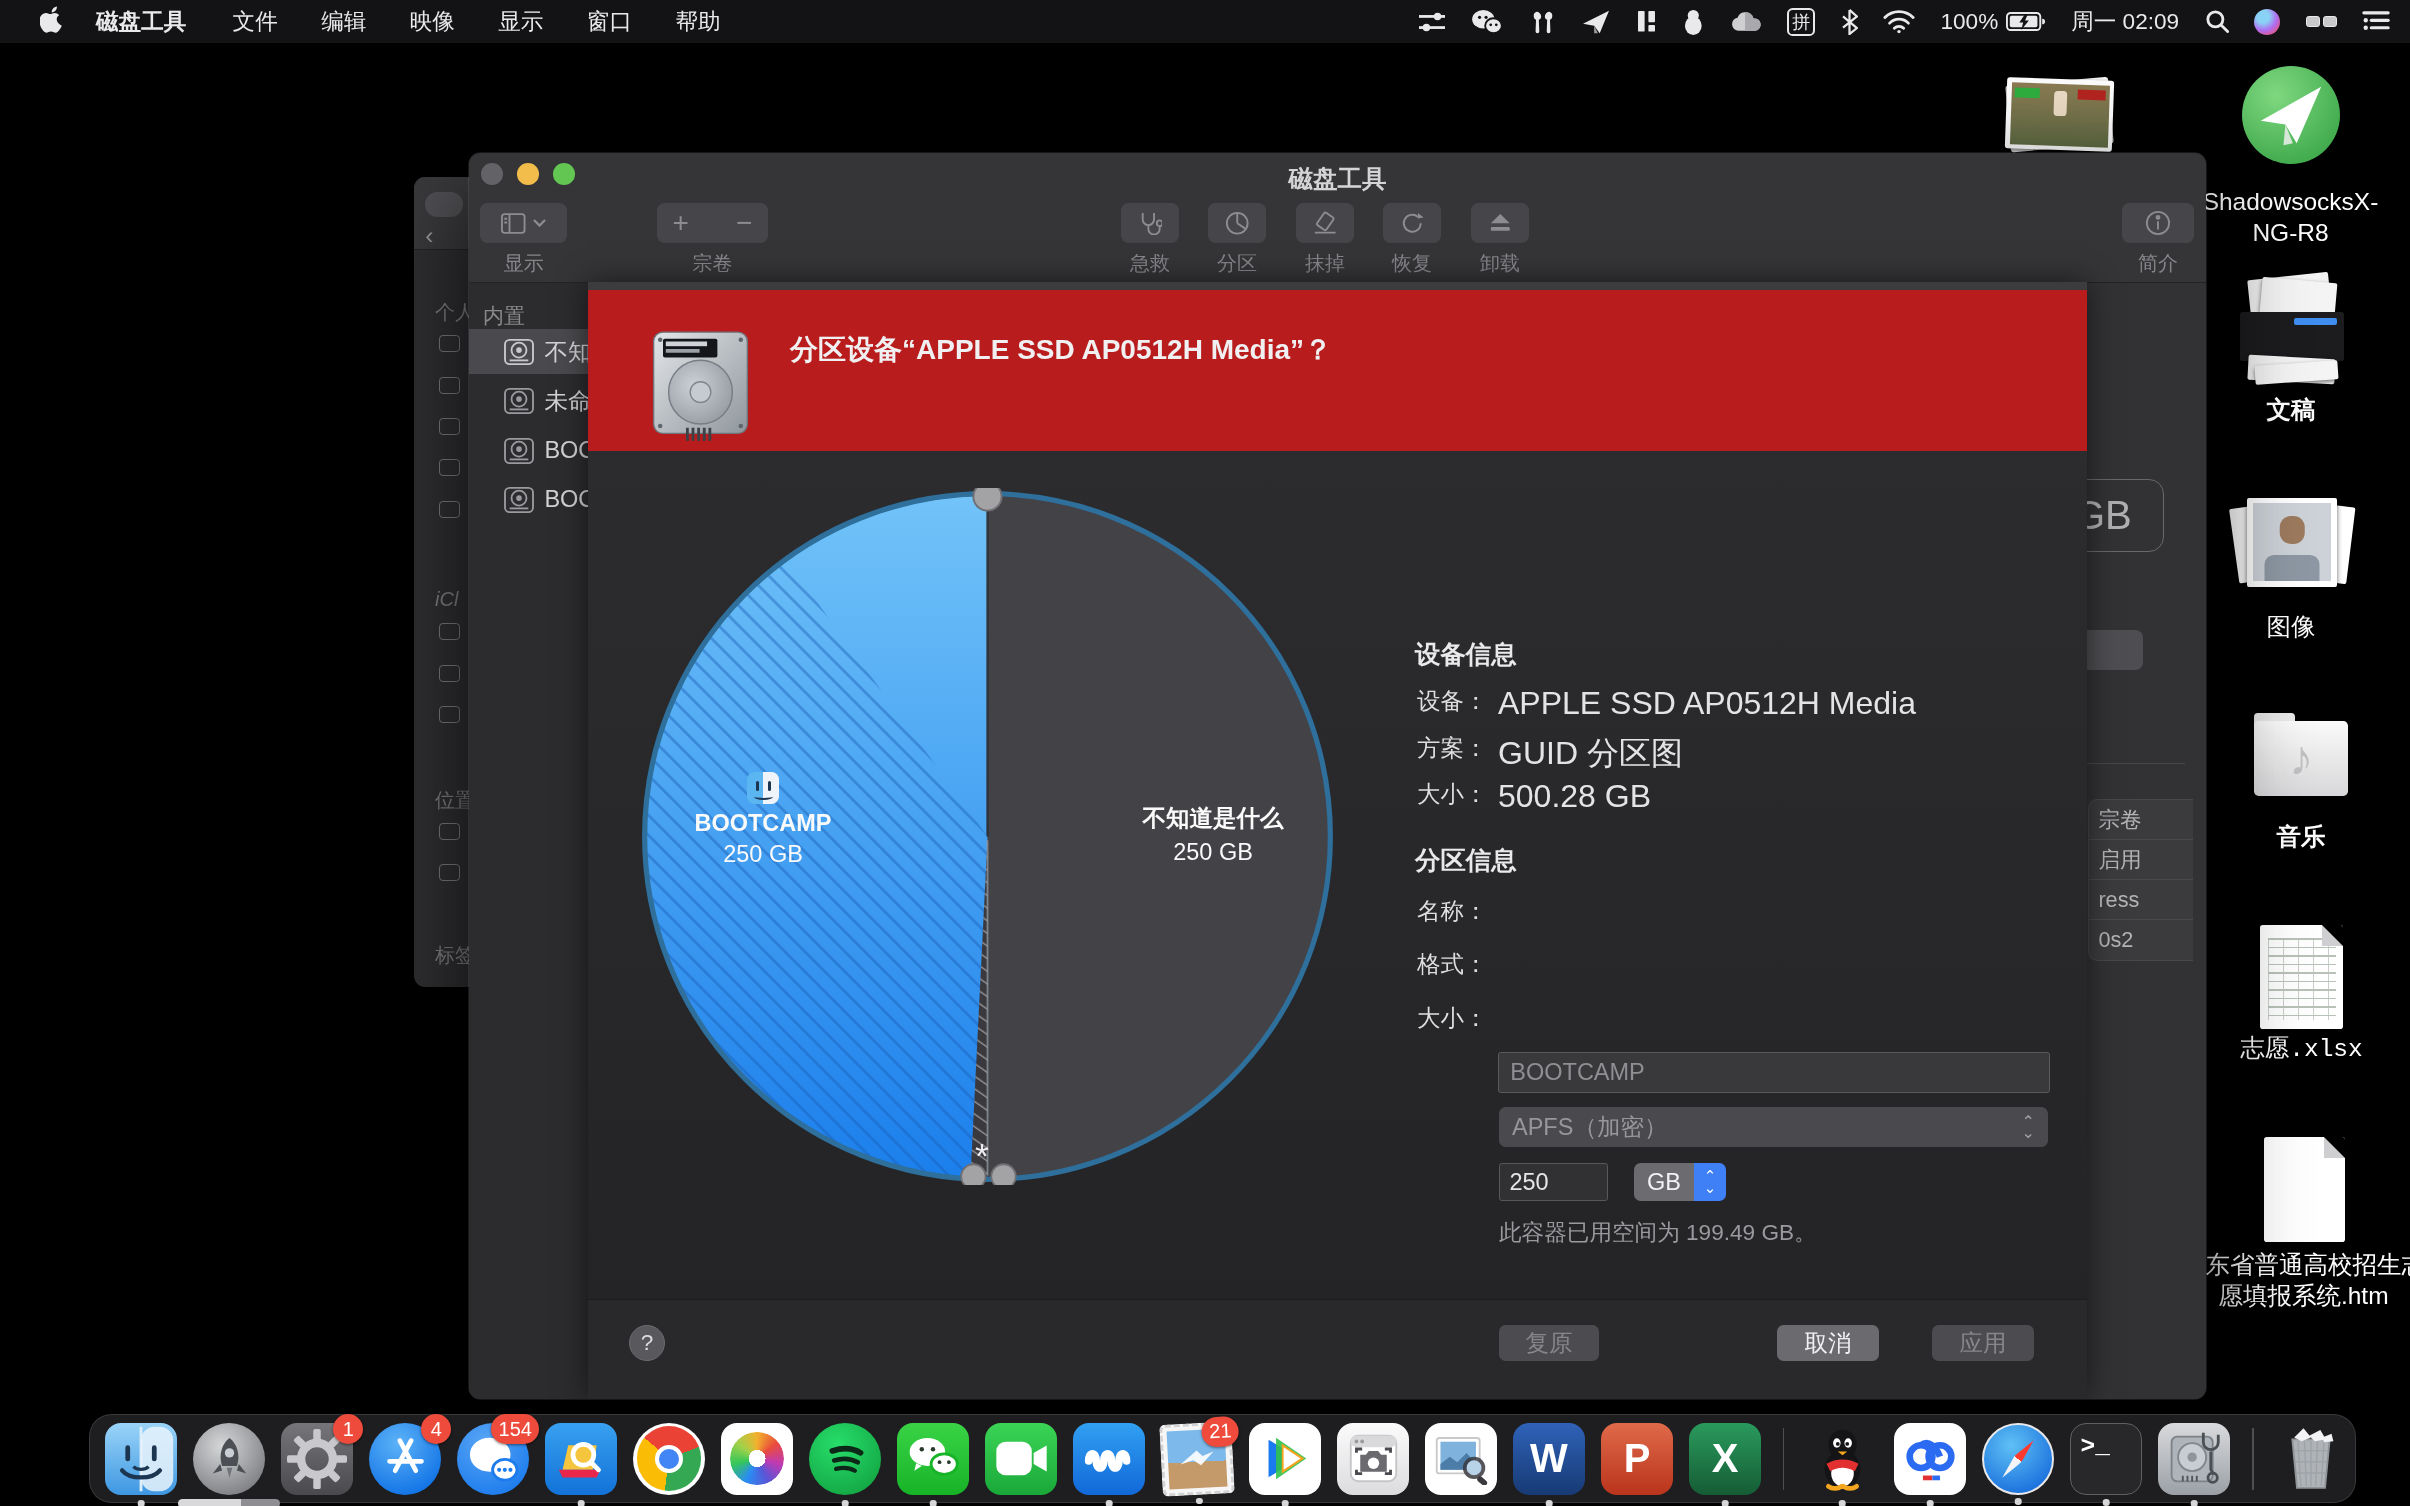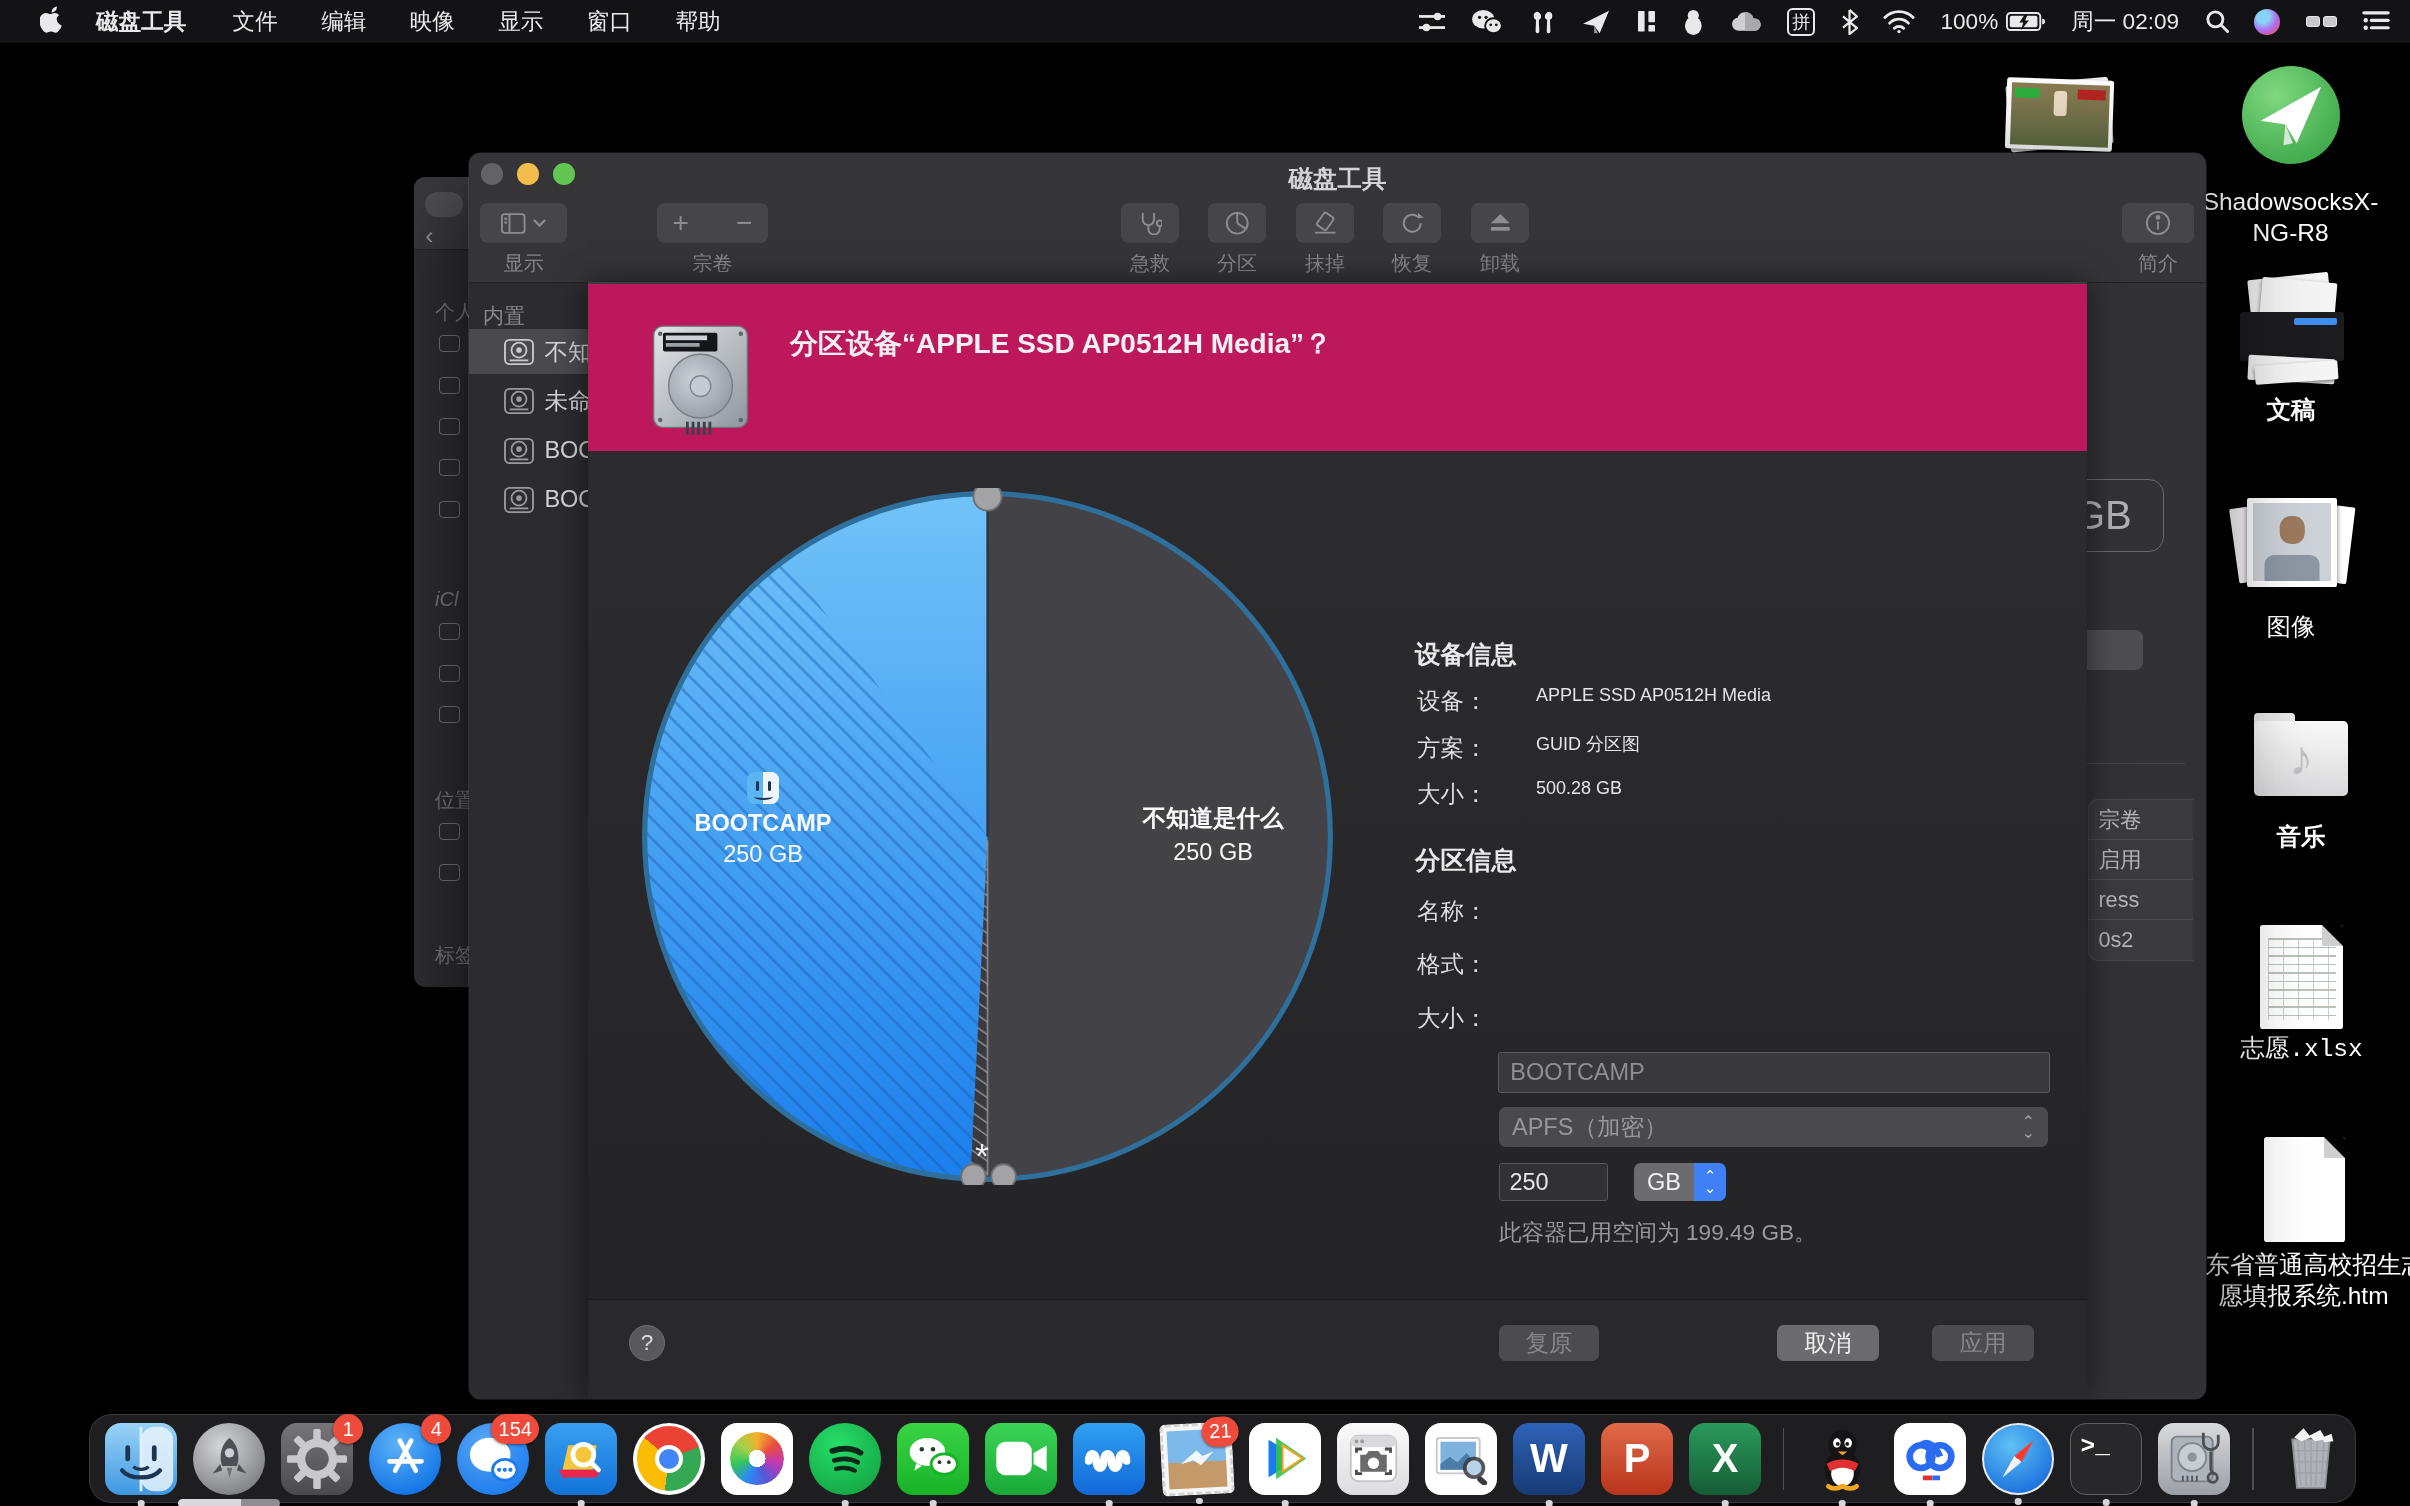--- a/index.html
+++ b/index.html
@@ -65,21 +65,21 @@
   .strip-div{position:absolute;left:104px;top:480px;width:113px;height:0.9px;background:#47474b;}
   .strip-table{position:absolute;left:120px;top:516px;width:105px;background:#3b3b3e;border-radius:9.4px 0 0 9.4px;
     border:0.9px solid #48484c;border-right:none;}
   .strip-row{height:40px;display:flex;align-items:center;padding-left:9.4px;color:#b3b3b6;font-size:21.7px;
     border-bottom:0.9px solid #4b4b4f;overflow:hidden;white-space:nowrap;}
   .strip-row:last-child{border-bottom:none;}
 
   
   .sheet{position:absolute;left:119px;top:129px;width:1499px;height:1117px;background:#3c3c3f;
     box-shadow:0 0 28px rgba(0,0,0,.55);}
-  .sh-header{position:absolute;left:0;top:2px;width:100%;height:168px;background:#be185d;
+  .sh-header{position:absolute;left:0;top:8px;width:100%;height:168px;background:#b91c1c;
     border-bottom:0.9px solid #29292c;}
   .sh-title{position:absolute;left:202px;top:41px;font-size:28px;font-weight:bold;color:#f0f0f2;}
   .sh-desc{position:absolute;left:202px;top:89px;width:1266px;font-size:23.5px;color:#c9c9cc;}
   .sh-body{position:absolute;left:0;top:169px;width:100%;height:848px;
     background:linear-gradient(180deg,#2c2c2f,#242427);}
   .sh-footer{position:absolute;left:0;top:1017px;width:100%;height:100px;background:#29292c;
     border-top:0.9px solid #1d1d20;}
 
   .pie-label{position:absolute;text-align:center;color:#fafafa;font-size:23.5px;}
   .pie-label .sz{margin-top:4.7px;font-weight:normal;}
@@ -89,21 +89,21 @@
   .mini-finder b{position:absolute;left:6.6px;top:21px;width:19px;height:6.6px;border-bottom:2.8px solid #1c3550;border-radius:50%;}
 
   .segpm{position:absolute;left:339px;top:935px;width:121px;height:38px;background:#68686c;
     border-radius:7.5px;display:flex;overflow:hidden;}
   .segpm span{flex:1;display:flex;align-items:center;justify-content:center;color:#ececee;font-size:28px;}
   .segpm .d{width:0.9px;background:#55555a;flex:none;}
   .footnote{position:absolute;left:910px;top:938px;font-size:23.5px;color:#d2d2d4;}
 
   .info-h{position:absolute;font-size:25.4px;font-weight:bold;color:#e9e9eb;}
   .info-l{position:absolute;left:829px;font-size:23.5px;color:#dededf;}
-  .info-v{position:absolute;left:948px;font-size:18px;color:#e4e4e6;}
+  .info-v{position:absolute;left:910px;font-size:32px;color:#e4e4e6;}
   .fld-name{position:absolute;left:910px;top:601px;width:552px;height:41px;background:#39393c;
     border:0.9px solid #5a5a5e;border-radius:2.8px;color:#8f8f93;font-size:23.5px;padding:0 11.3px;
     font-family:"Liberation Sans",sans-serif;}
   .fld-format{position:absolute;left:911px;top:656px;width:549px;height:40px;background:#4a4a4e;
     border-radius:6.6px;color:#97979b;font-size:23.5px;display:flex;align-items:center;padding:0 13px;}
   .fld-format .updn{margin-left:auto;color:#a2a2a6;font-size:16px;line-height:11.3px;text-align:center;}
   .fld-size{position:absolute;left:911px;top:712px;width:109px;height:38px;background:#313134;
     border:0.9px solid #58585c;border-radius:2.8px;color:#e6e6e8;font-size:23.5px;padding:0 9.4px;
     font-family:"Liberation Sans",sans-serif;}
   .unit{position:absolute;left:1046px;top:712px;height:38px;display:flex;border-radius:6.6px;overflow:hidden;}

